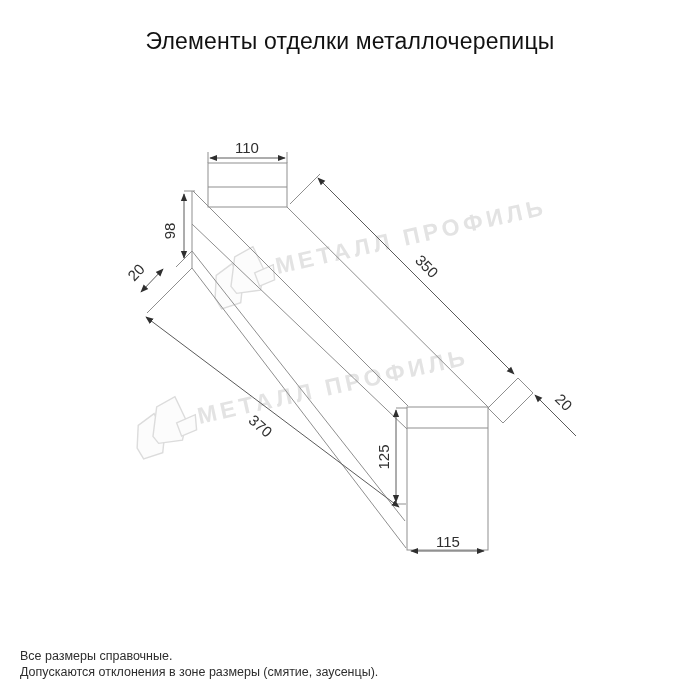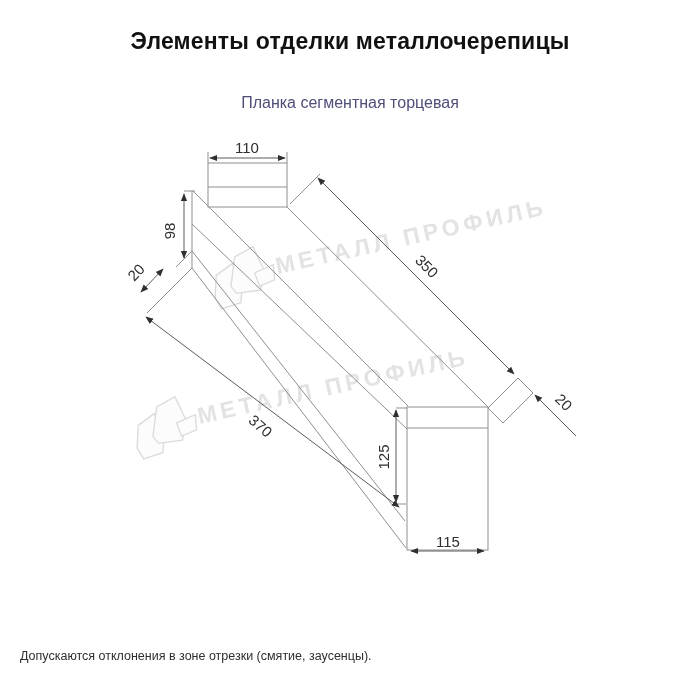--- a/index.html
+++ b/index.html
@@ -3,21 +3,21 @@
 <meta charset="utf-8">
 <style>
   html,body{margin:0;padding:0;}
   body{
     width:700px;height:700px;position:relative;overflow:hidden;
     background:#ffffff;
     font-family:"Liberation Sans", sans-serif;
   }
   .page-title{
     position:absolute;left:0;top:28px;width:700px;
-    text-align:center;font-size:23px;font-weight:700;color:#111111;
+    text-align:center;font-size:23px;font-weight:400;color:#111111;
     letter-spacing:.2px;
   }
   .product-name{
     position:absolute;left:0;top:93px;width:700px;
     text-align:center;font-size:16px;line-height:19px;color:#4e4e79;
   }
   .footer-notes{
     position:absolute;left:20px;top:648px;width:660px;
     font-size:12.5px;line-height:16px;color:#2e2e2e;
   }
@@ -33,21 +33,20 @@
     font-size:23px;font-weight:bold;letter-spacing:4px;fill:#e3e3e3;
   }
   .wm path{stroke:#dcdcdc;stroke-width:1.4;fill:#fcfcfc;}
 </style>
 </head>
 <body>
 
 <div class="page-title">Элементы отделки металлочерепицы</div>
 
 <div class="product-name">
-  <div>Планка сегментная торцевая</div>
 </div>
 
 <svg class="drawing" width="700" height="700" viewBox="0 0 700 700">
   <defs>
     <marker id="arw" viewBox="0 0 10 10" refX="9" refY="5" markerWidth="8" markerHeight="8" orient="auto-start-reverse">
       <path d="M0,1 L10,5 L0,9 z" fill="#2f2f2f"></path>
     </marker>
   </defs>
 
   <g class="wm" transform="translate(216,302) rotate(-12.5)">
@@ -112,14 +111,15 @@
     <text transform="translate(140,276) rotate(-47)">20</text>
     <text transform="translate(423,270) rotate(45)">350</text>
     <text transform="translate(257,430) rotate(41)">370</text>
     <text transform="translate(560,406) rotate(45)">20</text>
     <text transform="translate(389,457) rotate(-90)">125</text>
     <text x="448" y="547">115</text>
   </g>
 </svg>
 
 <div class="footer-notes">
-  <div>Допускаются отклонения в зоне отрезки (смятие, заусенцы).</div>
+  <div>Все размеры справочные.</div>
+  <div>Допускаются отклонения в зоне размеры (смятие, заусенцы).</div>
 </div>
 
 </body></html>

